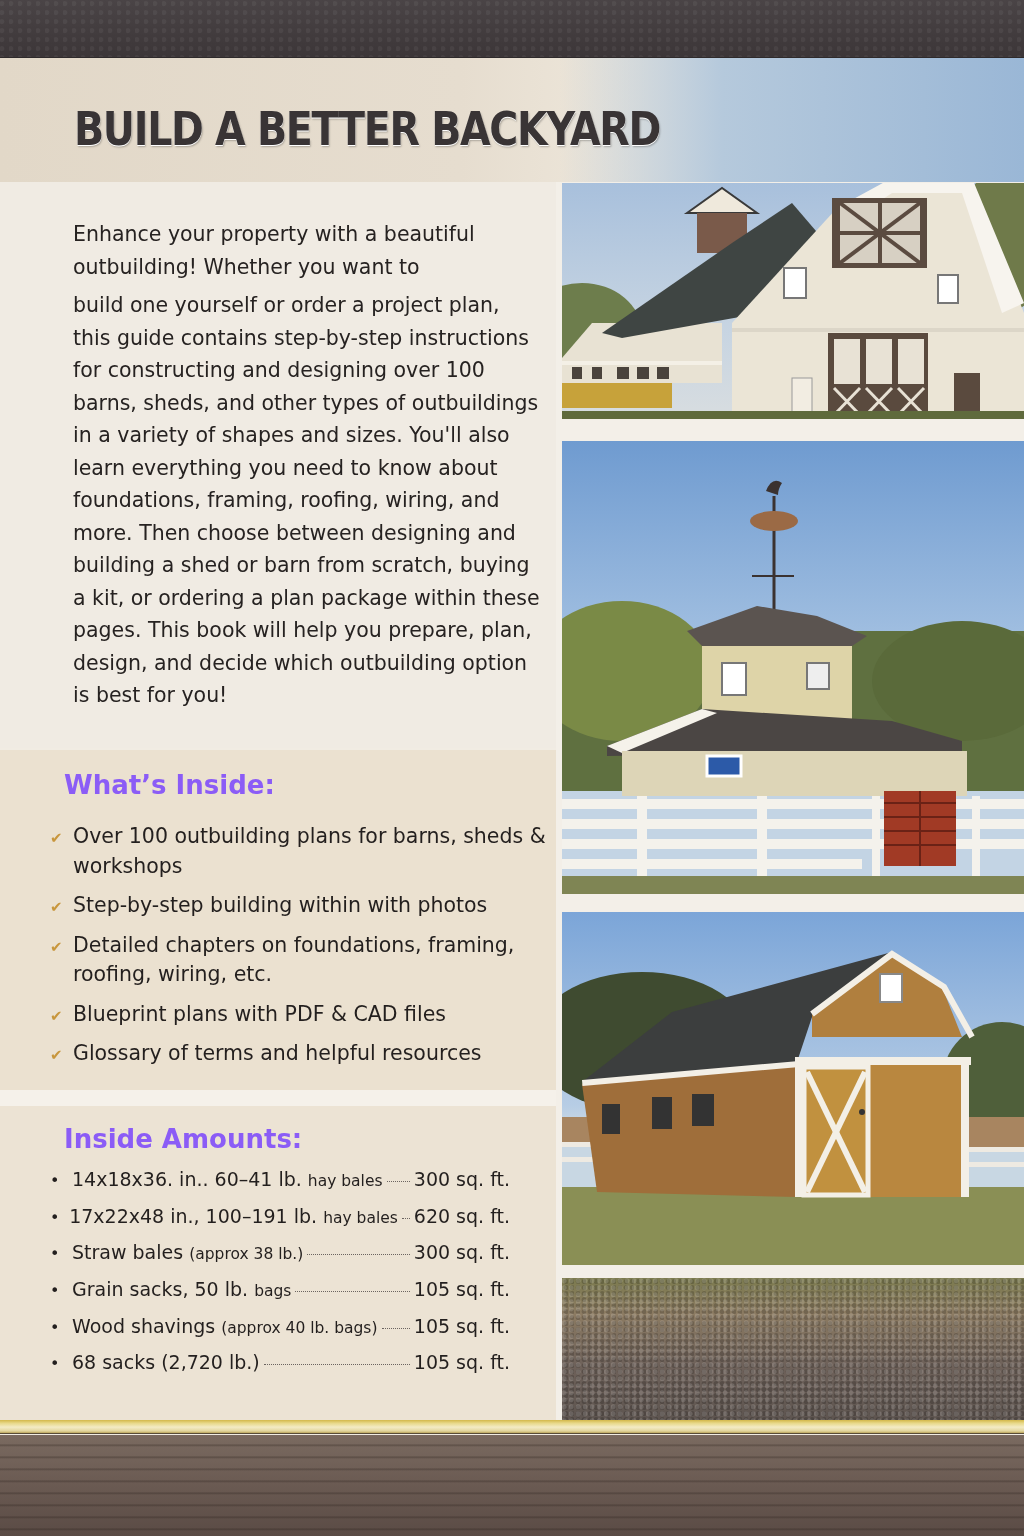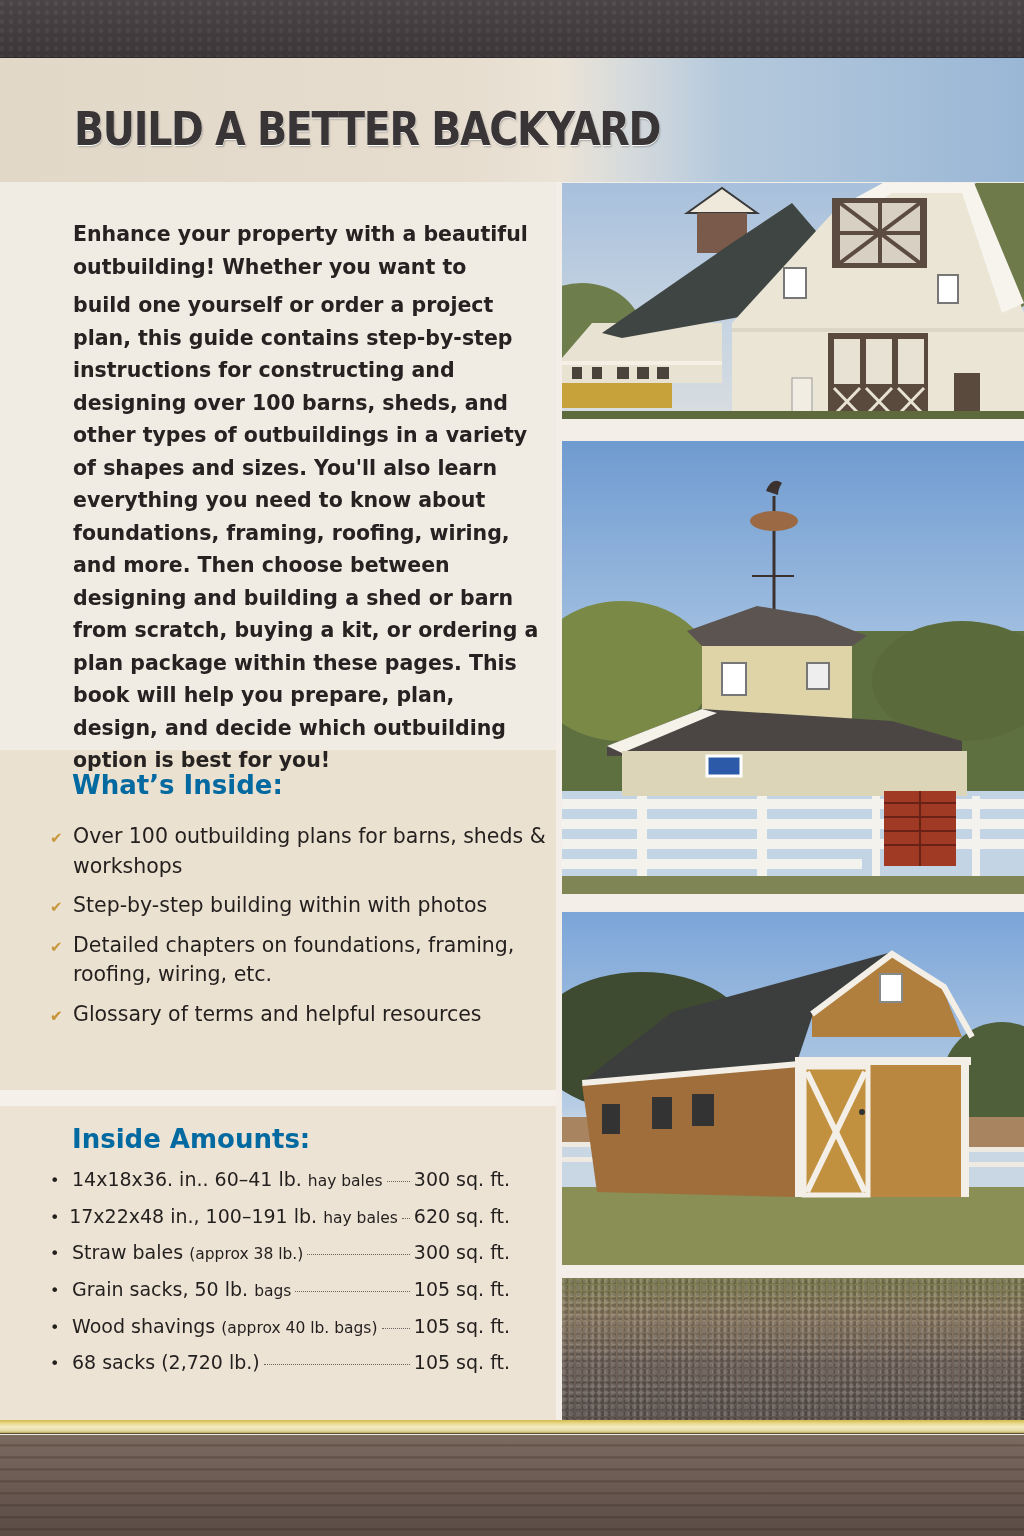--- a/index.html
+++ b/index.html
@@ -41,27 +41,27 @@
     .panel {
       position: absolute; left: 0; width: 556px;
     }
     .panel-intro { top: 182px; height: 566px; background: #f0ebe3; }
     .panel-inside { top: 750px; height: 340px; background: #ebe1d0; }
     .divider-light { position: absolute; left: 0; top: 1090px; width: 556px; height: 16px; background: #f5f1ea; }
     .panel-storage { top: 1106px; height: 316px; background: #ece3d4; }
 
     .intro-text {
       position: absolute; left: 73px; top: 218px; width: 470px;
-      font-size: 20.5px; line-height: 32.5px; color: #262221; font-weight: bold;
+      font-size: 20.5px; line-height: 32.5px; color: #262221;
     }
     .intro-text p + p { margin-top: 6px; }
 
     .section-heading {
-      position: absolute; left: 72px;
-      font-weight: bold; font-size: 26px; color: #0369a1;
+      position: absolute; left: 64px;
+      font-weight: bold; font-size: 26px; color: #8b5cf6;
     }
     .h-inside { top: 770px; }
     .h-storage { top: 1124px; }
 
     .checklist {
       position: absolute; left: 48px; top: 822px; width: 500px; list-style: none;
       font-size: 20.5px; line-height: 29.5px; color: #231f1e;
     }
     .checklist li { position: relative; padding-left: 25px; margin-bottom: 10px; }
     .checklist li .check {
@@ -126,21 +126,21 @@
 <div class="intro-text">
   <p>Enhance your property with a beautiful outbuilding! Whether you want to</p>
   <p>build one yourself or order a project plan, this guide contains step-by-step instructions for constructing and designing over 100 barns, sheds, and other types of outbuildings in a variety of shapes and sizes. You'll also learn everything you need to know about foundations, framing, roofing, wiring, and more. Then choose between designing and building a shed or barn from scratch, buying a kit, or ordering a plan package within these pages. This book will help you prepare, plan, design, and decide which outbuilding option is best for you!</p>
 </div>
 
 <h2 class="section-heading h-inside">What’s Inside:</h2>
 <ul class="checklist">
   <li><span class="check">✔</span><span>Over 100 outbuilding plans for barns, sheds &amp; workshops</span></li>
   <li><span class="check">✔</span><span>Step-by-step building within with photos</span></li>
   <li><span class="check">✔</span><span>Detailed chapters on foundations, framing, roofing, wiring, etc.</span></li>
-  <li><span class="check">✔</span></li>
+  <li><span class="check">✔</span><span>Blueprint plans with PDF &amp; CAD files</span></li>
   <li><span class="check">✔</span><span>Glossary of terms and helpful resources</span></li>
 </ul>
 
 <h2 class="section-heading h-storage">Inside Amounts:</h2>
 <ul class="storage-list">
   <li>
     <span class="bullet">•</span>
     <span class="label">14x18x36. in.. 60–41 lb.</span>&nbsp;<span class="label small">hay bales</span>
     <span class="leader"></span>
     <span class="amount">300 sq. ft.</span>

